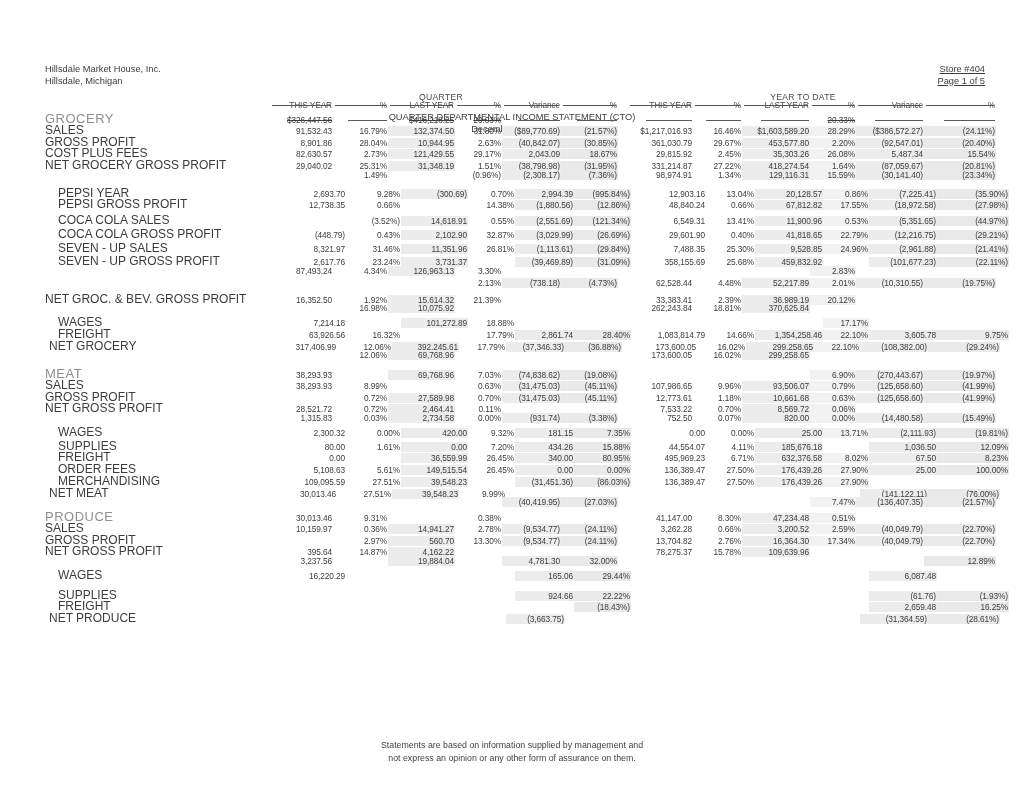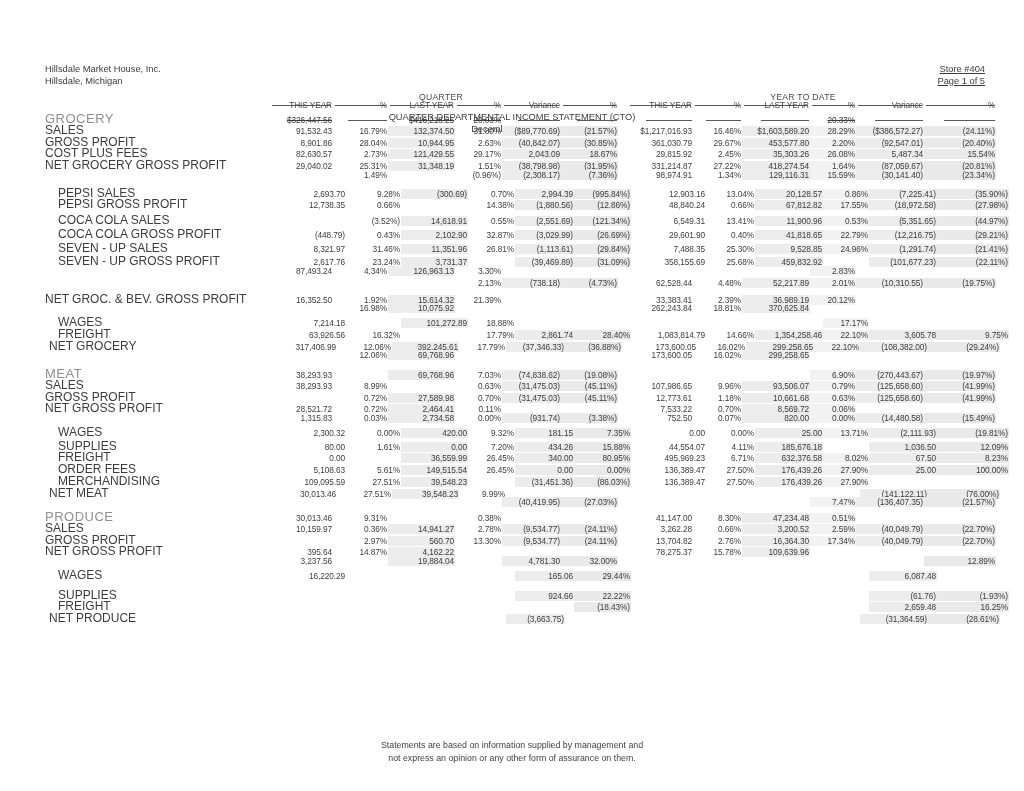--- a/index.html
+++ b/index.html
@@ -169,21 +169,21 @@
         <div class="c c5">(7.36%)</div>
         <div class="gap"></div>
         <div class="c c6">98,974.91</div>
         <div class="c c7">1.34%</div>
         <div class="c c8">129,116.31</div>
         <div class="c c9">15.59%</div>
         <div class="c c10">(30,141.40)</div>
         <div class="c c11">(23.34%)</div>
       </div>
       <div class="row band m4">
-        <div class="cl i2">PEPSI SALES</div>
+        <div class="cl i2">PEPSI YEAR</div>
         <div class="c c0">2,693.70</div>
         <div class="c c1">9.28%</div>
         <div class="c c2">(300.69)</div>
         <div class="c c3">0.70%</div>
         <div class="c c4">2,994.39</div>
         <div class="c c5">(995.84%)</div>
         <div class="gap"></div>
         <div class="c c6">12,903.16</div>
         <div class="c c7">13.04%</div>
         <div class="c c8">20,128.57</div>
@@ -245,21 +245,21 @@
         <div class="c c1">31.46%</div>
         <div class="c c2">11,351.96</div>
         <div class="c c3">26.81%</div>
         <div class="c c4">(1,113.61)</div>
         <div class="c c5">(29.84%)</div>
         <div class="gap"></div>
         <div class="c c6">7,488.35</div>
         <div class="c c7">25.30%</div>
         <div class="c c8">9,528.85</div>
         <div class="c c9">24.96%</div>
-        <div class="c c10">(1,291.74)</div>
+        <div class="c c10">(2,961.88)</div>
         <div class="c c11">(21.41%)</div>
       </div>
       <div class="row band m2">
         <div class="cl i2">SEVEN - UP GROSS PROFIT</div>
         <div class="c c0">2,617.76</div>
         <div class="c c1">23.24%</div>
         <div class="c c2">3,731.37</div>
         <div class="c c3"></div>
         <div class="c c4">(39,469.89)</div>
         <div class="c c5">(31.09%)</div>

